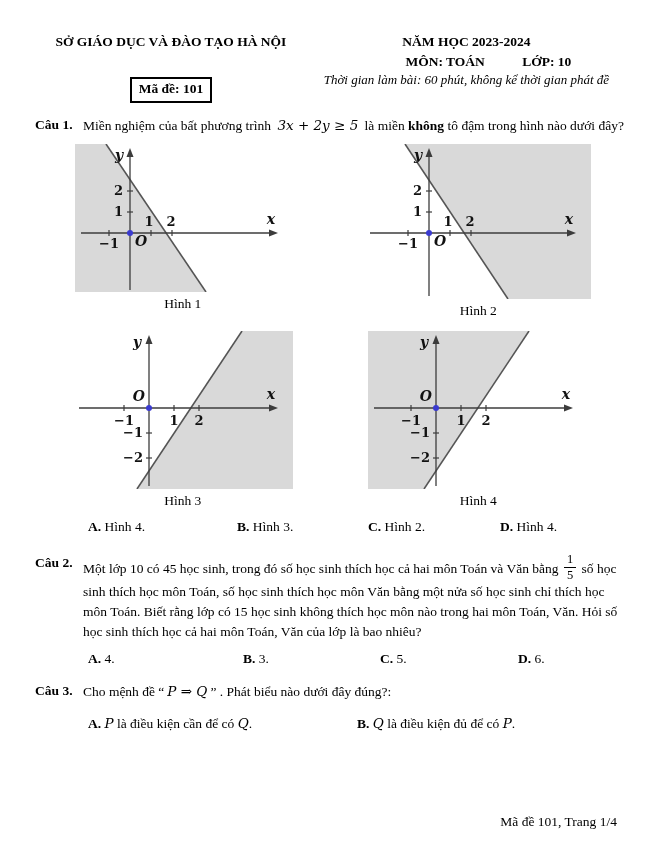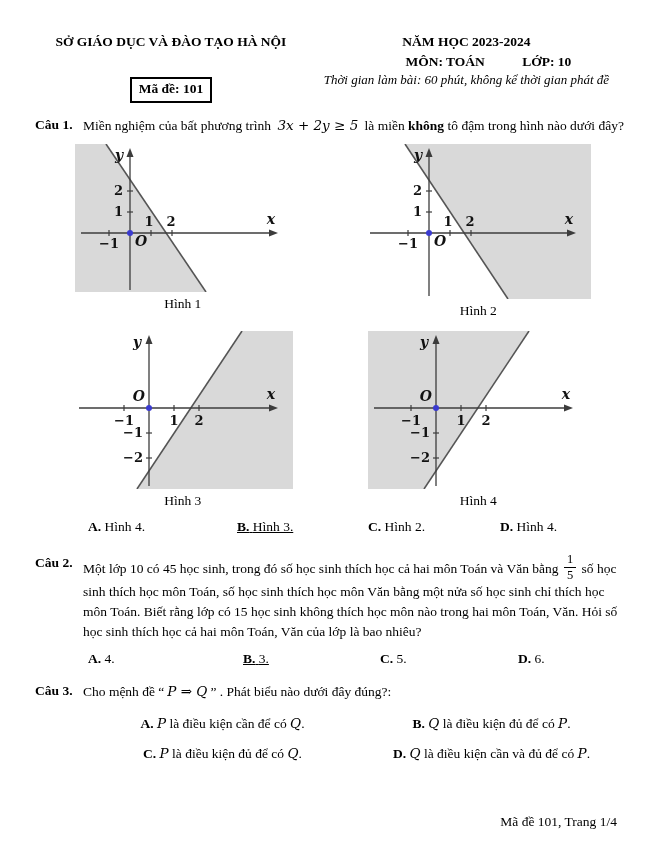--- a/index.html
+++ b/index.html
@@ -43,27 +43,27 @@
   .gr .ax{stroke:#3c3c3c;stroke-width:1.3;}
   .gr .tk{stroke:#3c3c3c;stroke-width:1.2;}
   .gr .ah{fill:#3c3c3c;}
   .gr text{fill:#111;}
   .gr .tl{font:bold 13px "DejaVu Serif",serif;}
   .gr .al{font:italic bold 14px "DejaVu Serif",serif;}
   .gr .ol{font:italic bold 14px "DejaVu Serif",serif;}
   
   .optrow{display:flex;margin:10px 0 0 53px;}
   .optrow .opt:nth-child(1){width:149px;}
-  .optrow .opt:nth-child(2){width:131px;text-decoration:underline;}
+  .optrow .opt:nth-child(2){width:131px;}
   .optrow .opt:nth-child(3){width:132px;}
   .optrow .opt:nth-child(4){flex:1;}
   .optrow2{margin-top:8px;gap:6px;}
   .optgrid{margin-left:53px;}
   .optgrid .orow{display:flex;margin-top:13px;}
-  .optgrid .cell{width:282px;text-align:center;}
+  .optgrid .cell{width:282px;}
   
   .frac{display:inline-block;vertical-align:-0.55em;text-align:center;line-height:1;font-size:12.5px;margin:0 2px;}
   .frac .num{display:block;border-bottom:1px solid #000;padding:0 3px 1.5px 3px;}
   .frac .den{display:block;padding-top:1.5px;}
   .footer{position:absolute;right:34px;bottom:16px;font-size:13.5px;}
   .qbody .mi{padding:0 3px;}
 </style>
 </head>
 <body>
 
@@ -230,20 +230,16 @@
     <div class="qbody">
       <span>Cho mệnh đề “</span><span class="mi">P ⇒ Q</span><span>” . Phát biểu nào dưới đây đúng?:</span>
     </div>
   </div>
 
   <div class="optgrid">
     <div class="orow">
       <span class="cell"><b>A.</b> <span class="mi">P</span> <span>là điều kiện cần để có</span> <span class="mi">Q</span><span>.</span></span>
       <span class="cell"><b>B.</b> <span class="mi">Q</span> <span>là điều kiện đủ để có</span> <span class="mi">P</span><span>.</span></span>
     </div>
-    <div class="orow">
-      <span class="cell"><b>C.</b> <span class="mi">P</span> <span>là điều kiện đủ để có</span> <span class="mi">Q</span><span>.</span></span>
-      <span class="cell"><b>D.</b> <span class="mi">Q</span> <span>là điều kiện cần và đủ để có</span> <span class="mi">P</span><span>.</span></span>
-    </div>
   </div>
 
   <div class="footer">Mã đề 101, Trang 1/4</div>
 </div>
 
 </body></html>

